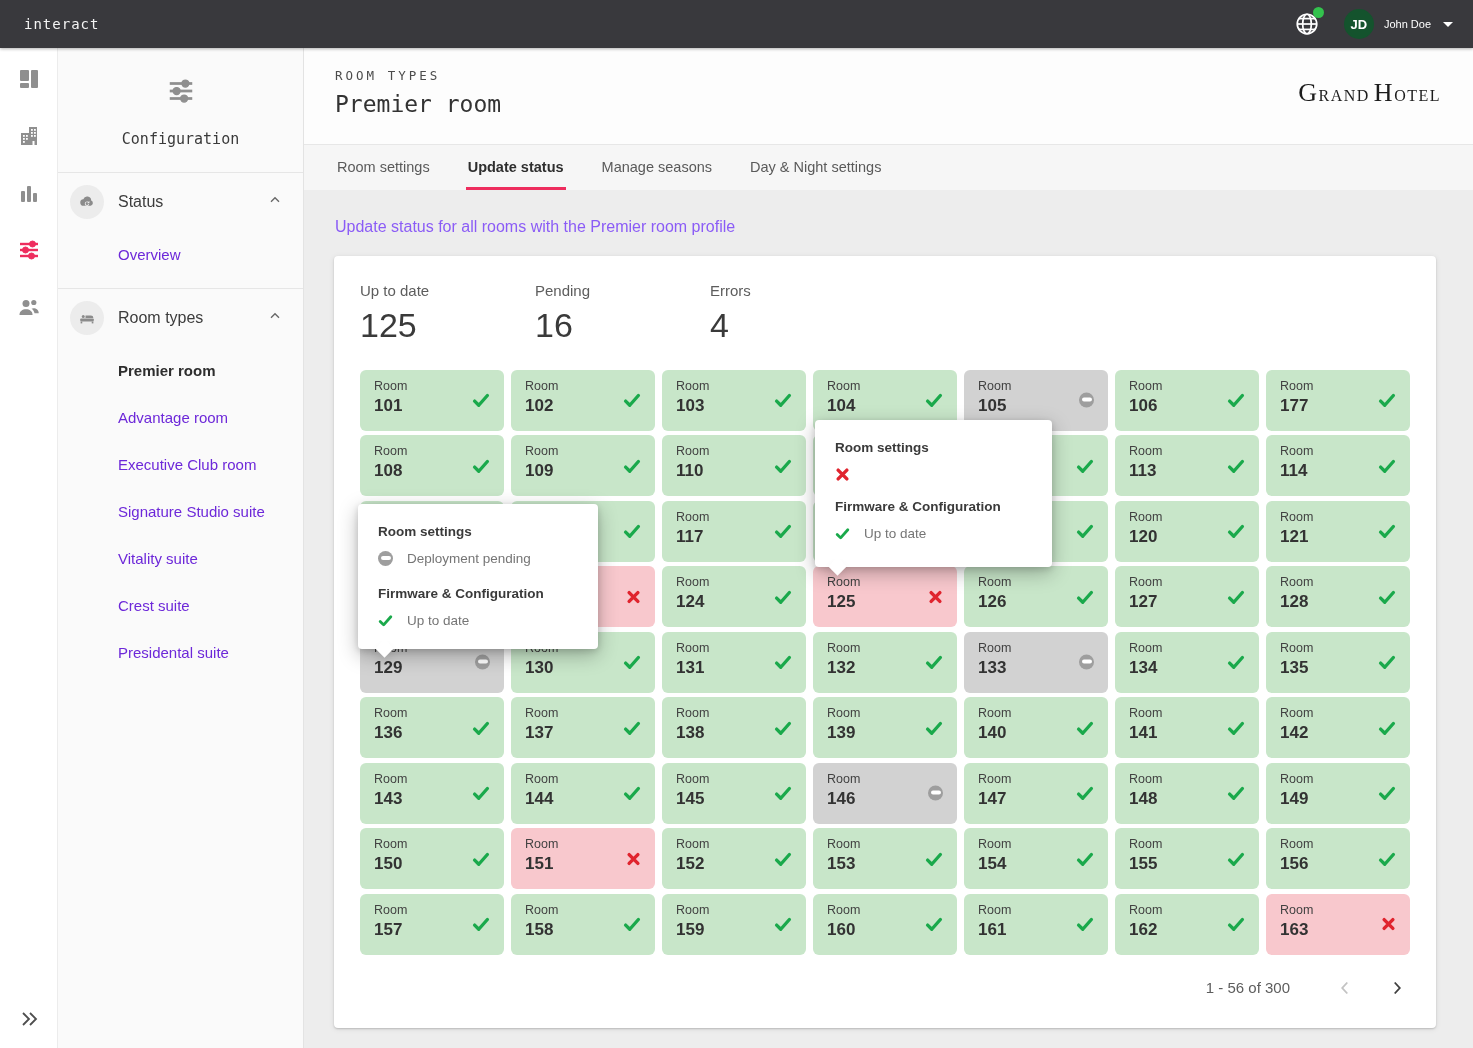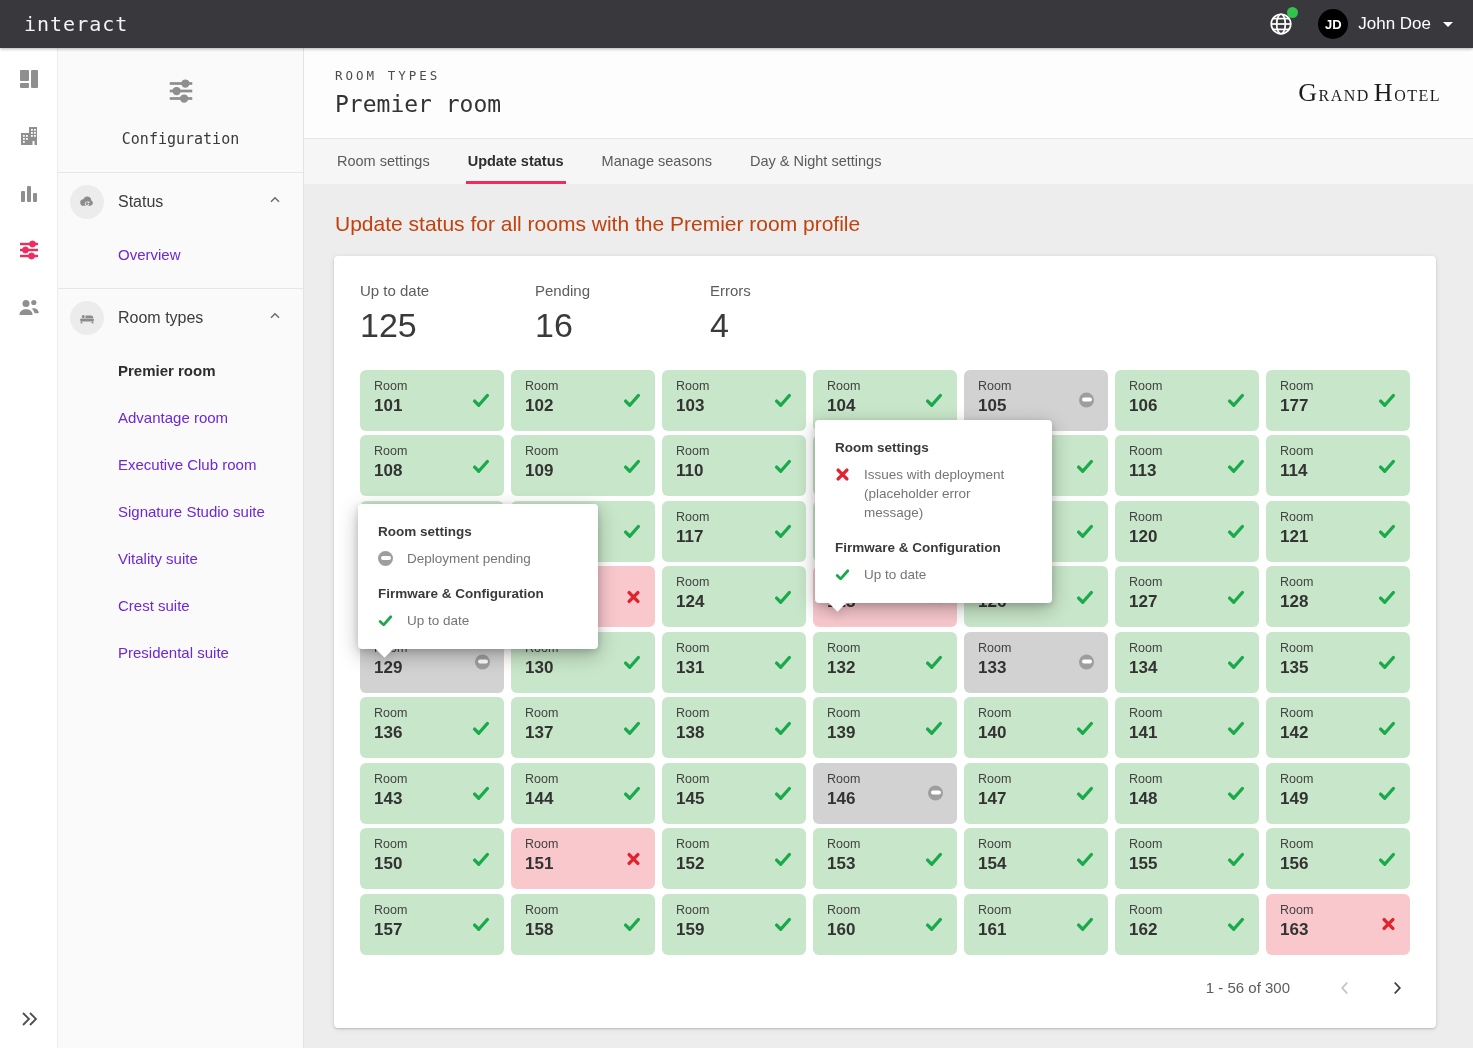--- a/index.html
+++ b/index.html
@@ -3,30 +3,30 @@
 <meta charset="utf-8">
 <style>
   * { margin:0; padding:0; box-sizing:border-box; }
   html,body { width:1473px; height:1048px; overflow:hidden; }
   body { font-family:"Liberation Sans", sans-serif; background:#ededed; color:#3c3c3c; }
 
   
   .topbar { height:48px; background:#39393d; display:flex; align-items:center;
             justify-content:space-between; padding:0 20px 0 24px; position:relative; z-index:30;
             box-shadow:0 1px 3px rgba(0,0,0,.3); }
-  .brand { font-family:"DejaVu Sans Mono", monospace; color:#f4f4f4; font-size:20px; letter-spacing:1px; cursor:pointer; }
+  .brand { font-family:"DejaVu Sans Mono", monospace; color:#f4f4f4; font-size:14px; letter-spacing:1px; cursor:pointer; }
   .topbar-right { display:flex; align-items:center; gap:22px; }
   .globe-wrap { position:relative; width:30px; height:30px; cursor:pointer; }
   .globe-wrap svg { width:26px; height:26px; margin:2px; }
   .online-dot { position:absolute; right:-2px; top:-2px; width:11px; height:11px;
                 border-radius:50%; background:#33c24d; }
   .user { display:flex; align-items:center; gap:10px; cursor:pointer; }
-  .avatar { width:30px; height:30px; border-radius:50%; background:#000000; color:#fff;
+  .avatar { width:30px; height:30px; border-radius:50%; background:#14532d; color:#fff;
             font-size:13px; font-weight:700; display:flex; align-items:center; justify-content:center; }
-  .user-name { color:#fff; font-size:17px; }
+  .user-name { color:#fff; font-size:11px; }
   .caret { width:0; height:0; border-left:5px solid transparent; border-right:5px solid transparent;
            border-top:5px solid #fff; margin-left:2px; }
 
   
   .shell { display:flex; height:1000px; }
 
   .rail { width:58px; background:#fff; border-right:1px solid #ececec; display:flex;
           flex-direction:column; align-items:center; padding:14px 0 12px; gap:23px; }
   .rail-btn { width:34px; height:34px; display:flex; align-items:center; justify-content:center;
               cursor:pointer; border-radius:4px; }
@@ -57,21 +57,21 @@
                 color:#1c1c1c; white-space:nowrap; }
   .lg-word { font-size:16px; letter-spacing:1.5px; }
   .lg-cap { font-size:26px; }
 
   .tabbar { height:46px; background:#f6f6f6; border-top:1px solid #e7e7e7; display:flex;
             gap:34px; padding-left:31px; }
   .tab { font-size:14.5px; color:#5a5a5a; line-height:44px; cursor:pointer; padding:0 2px; }
   .tab.active { color:#2e2e2e; font-weight:700; border-bottom:3px solid #ee2d5e; }
 
   .content { flex:1; padding:0 37px 20px 30px; }
-  .content-heading { font-size:21px; font-weight:400; color:#c2410c; margin:28px 0 0 1px; }
+  .content-heading { font-size:16px; font-weight:400; color:#8b5cf6; margin:28px 0 0 1px; }
 
   .card { position:relative; margin-top:20px; background:#fff; border-radius:4px;
           box-shadow:0 1px 2px rgba(0,0,0,.18), 0 1px 6px rgba(0,0,0,.08); height:772px; }
 
   .stats { display:flex; padding:26px 26px 0; }
   .stat { width:175px; }
   .stat-label { font-size:15px; color:#5d5d5d; }
   .stat-value { font-size:34px; color:#3a3a3a; margin-top:6px; line-height:1.2; }
 
   .grid { display:grid; grid-template-columns:repeat(7, 1fr); gap:4.5px 7px; margin:24px 26px 0; }
@@ -747,21 +747,20 @@
         </div>
 
         <div class="tooltip tt-1">
           <div class="tt-title">Room settings</div>
           <div class="tt-row">
             <span class="tt-ico">
               <svg class="st-x" viewBox="0 0 24 24" fill="none" stroke="#e0242e" stroke-width="5.5" stroke-linecap="round">
                   <path d="M5 5l14 14M19 5 5 19"></path>
                 </svg>
             </span>
-            <span>Issues with deployment (placeholder error message)</span>
           </div>
           <div class="tt-title">Firmware &amp; Configuration</div>
           <div class="tt-row">
             <span class="tt-ico">
               <svg viewBox="0 0 24 24" fill="none" stroke="#1aa94b" stroke-width="4.5" stroke-linecap="round" stroke-linejoin="round">
                   <path d="M3.5 13.5 9 19 20.5 6"></path>
                 </svg>
             </span>
             <span>Up to date</span>
           </div>

